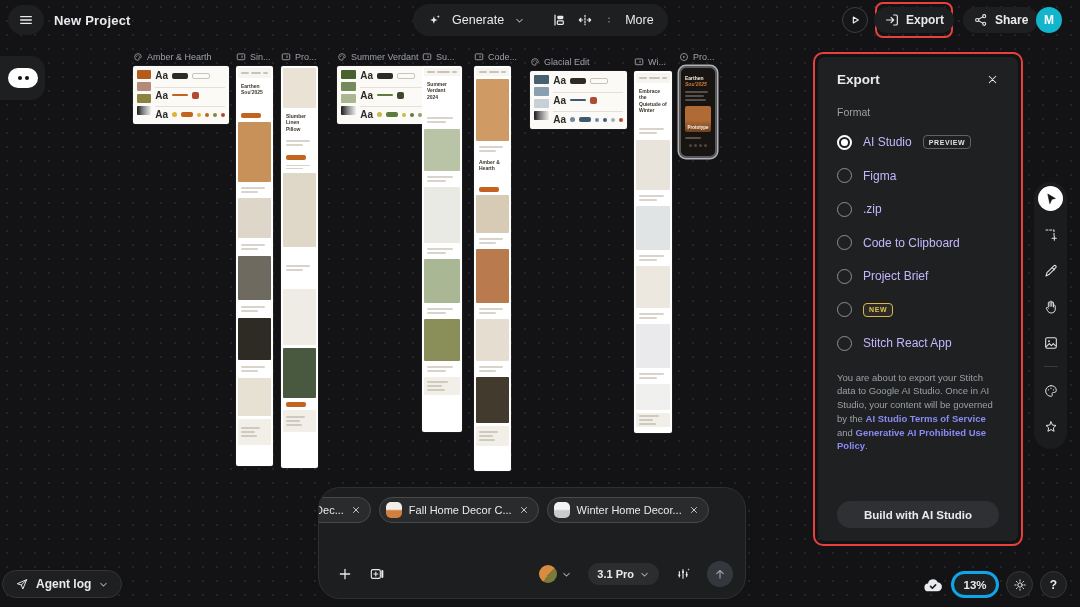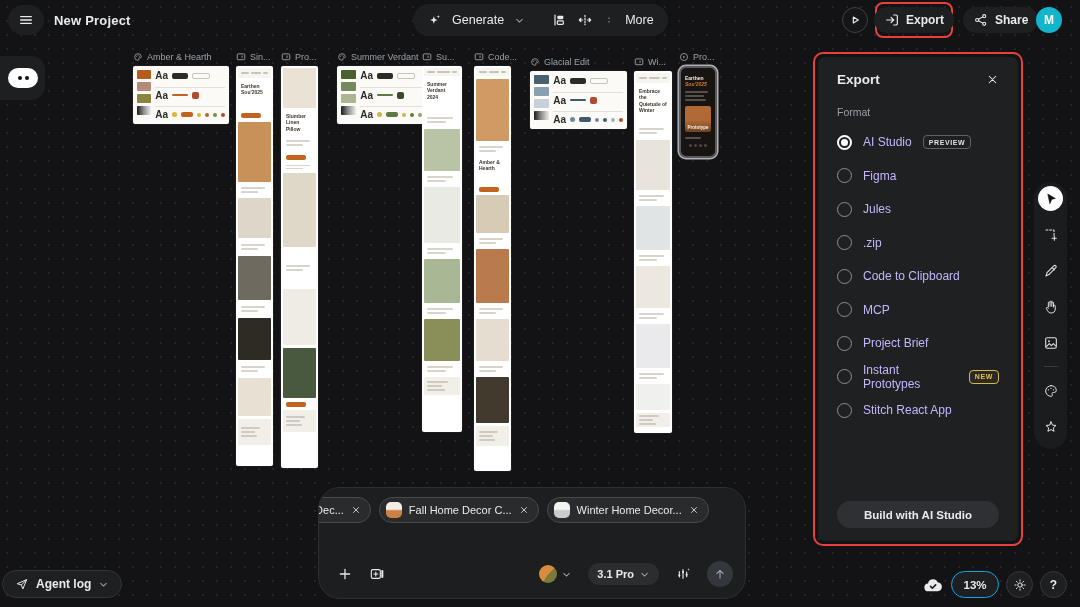--- a/index.html
+++ b/index.html
@@ -107,21 +107,21 @@
   .swatch-wrap { display:flex; align-items:center; gap:4px; cursor:pointer; }
   .swatch { width:18px; height:18px; border-radius:50%; background:conic-gradient(from 210deg, #d98c3f 0 55%, #7c7a39 55% 100%); }
   .model-pill { height:22px; padding:0 9px; gap:5px; background:#2b2d2f; border-radius:12px; display:flex; align-items:center; cursor:pointer; }
   .model-label { font-size:11px; font-weight:600; }
   .send { width:26px; height:26px; border-radius:50%; background:#34373b; color:#9aa0a6; display:flex; align-items:center; justify-content:center; cursor:pointer; }
 
   
   .agent-log { left:2px; top:570px; height:28px; padding:0 12px; gap:7px; border-radius:14px; border:1px solid #333436; cursor:pointer; }
   .agent-label { font-size:12px; font-weight:600; }
   .corner-right { left:922px; top:571px; display:flex; align-items:center; gap:7px; }
-  .zoom-pill { height:27px; width:48px; border-radius:14px; border:1px solid #0ea5e9; justify-content:center; font-size:11.5px; font-weight:600; cursor:pointer; }
+  .zoom-pill { height:27px; width:48px; border-radius:14px; border:3px solid #0ea5e9; justify-content:center; font-size:11.5px; font-weight:600; cursor:pointer; }
   .round-btn { width:27px; height:27px; border-radius:50%; border:1px solid #37383a; justify-content:center; font-size:12px; font-weight:700; color:#e8eaed; cursor:pointer; }
   .muted { color:#9aa0a6; }
 </style>
 </head>
 <body>
 
 <div class="abs pill hamburger">
   <span class="ico">
       <svg width="16" height="16" viewBox="0 0 24 24" fill="none" stroke="currentColor" stroke-width="2" stroke-linecap="round" stroke-linejoin="round">
         <path d="M4 7h16M4 12h16M4 17h16"></path>
@@ -660,48 +660,40 @@
           <span class="radio on"></span>
     <span class="ep-opt-label">AI Studio</span>
           <span class="badge gray">PREVIEW</span>
         </div>
         <div class="ep-opt">
           <span class="radio"></span>
     <span class="ep-opt-label">Figma</span>
         </div>
         <div class="ep-opt">
           <span class="radio"></span>
-    <span class="ep-opt-label">Jules</span>
-        </div>
-        <div class="ep-opt">
-          <span class="radio"></span>
     <span class="ep-opt-label">.zip</span>
         </div>
         <div class="ep-opt">
           <span class="radio"></span>
     <span class="ep-opt-label">Code to Clipboard</span>
         </div>
         <div class="ep-opt">
           <span class="radio"></span>
-    <span class="ep-opt-label">MCP</span>
+    <span class="ep-opt-label">Project Brief</span>
         </div>
         <div class="ep-opt">
           <span class="radio"></span>
-    <span class="ep-opt-label">Project Brief</span>
-        </div>
-        <div class="ep-opt">
-          <span class="radio"></span>
-    <span class="ep-opt-label">Instant Prototypes</span>
           <span class="badge yellow">NEW</span>
         </div>
         <div class="ep-opt">
           <span class="radio"></span>
     <span class="ep-opt-label">Stitch React App</span>
         </div>
       </div>
+    <div class="ep-disclaimer" id="export-disclaimer"><span>You are about to export your Stitch data to Google AI Studio. Once in AI Studio, your content will be governed by the </span><b>AI Studio Terms of Service</b><span> and </span><b>Generative AI Prohibited Use Policy</b><span>.</span></div>
     <div class="ep-build">Build with AI Studio</div>
   </div>
 </div>
 
 <div class="abs chat">
   <div class="chips" id="chips">
       <div class="chip clipped">
         <span class="chip-label">r Home Dec...</span>
      <span class="chip-x">
           <svg width="10" height="10" viewBox="0 0 24 24" fill="none" stroke="currentColor" stroke-width="2.4" stroke-linecap="round">

